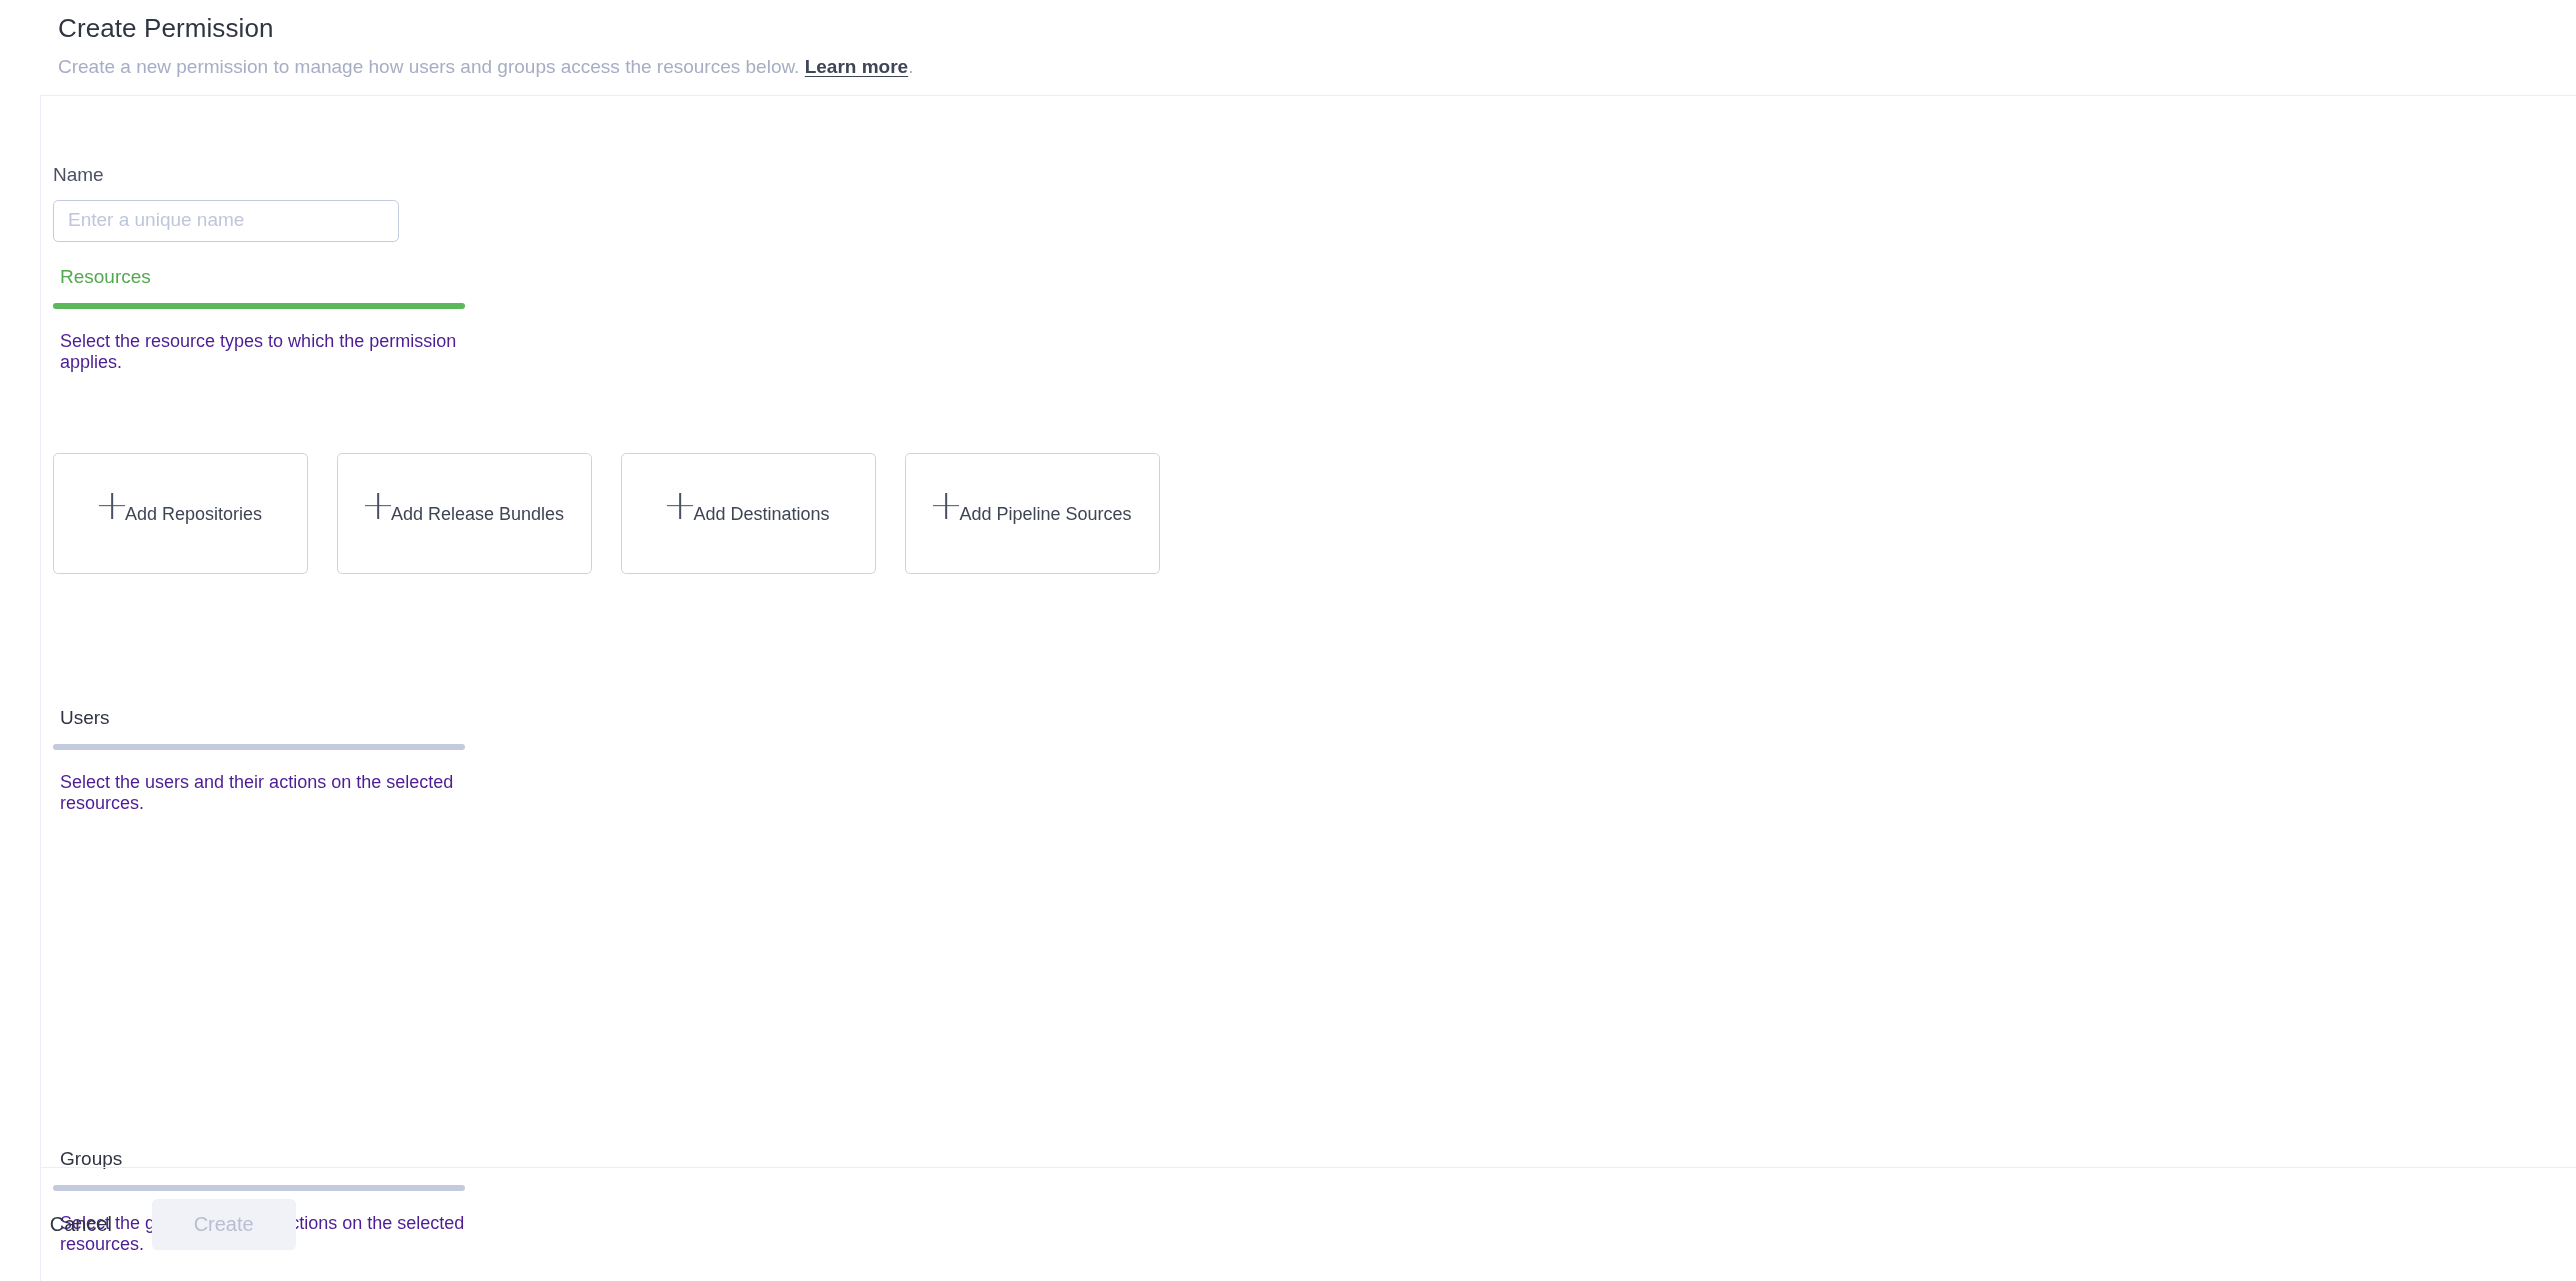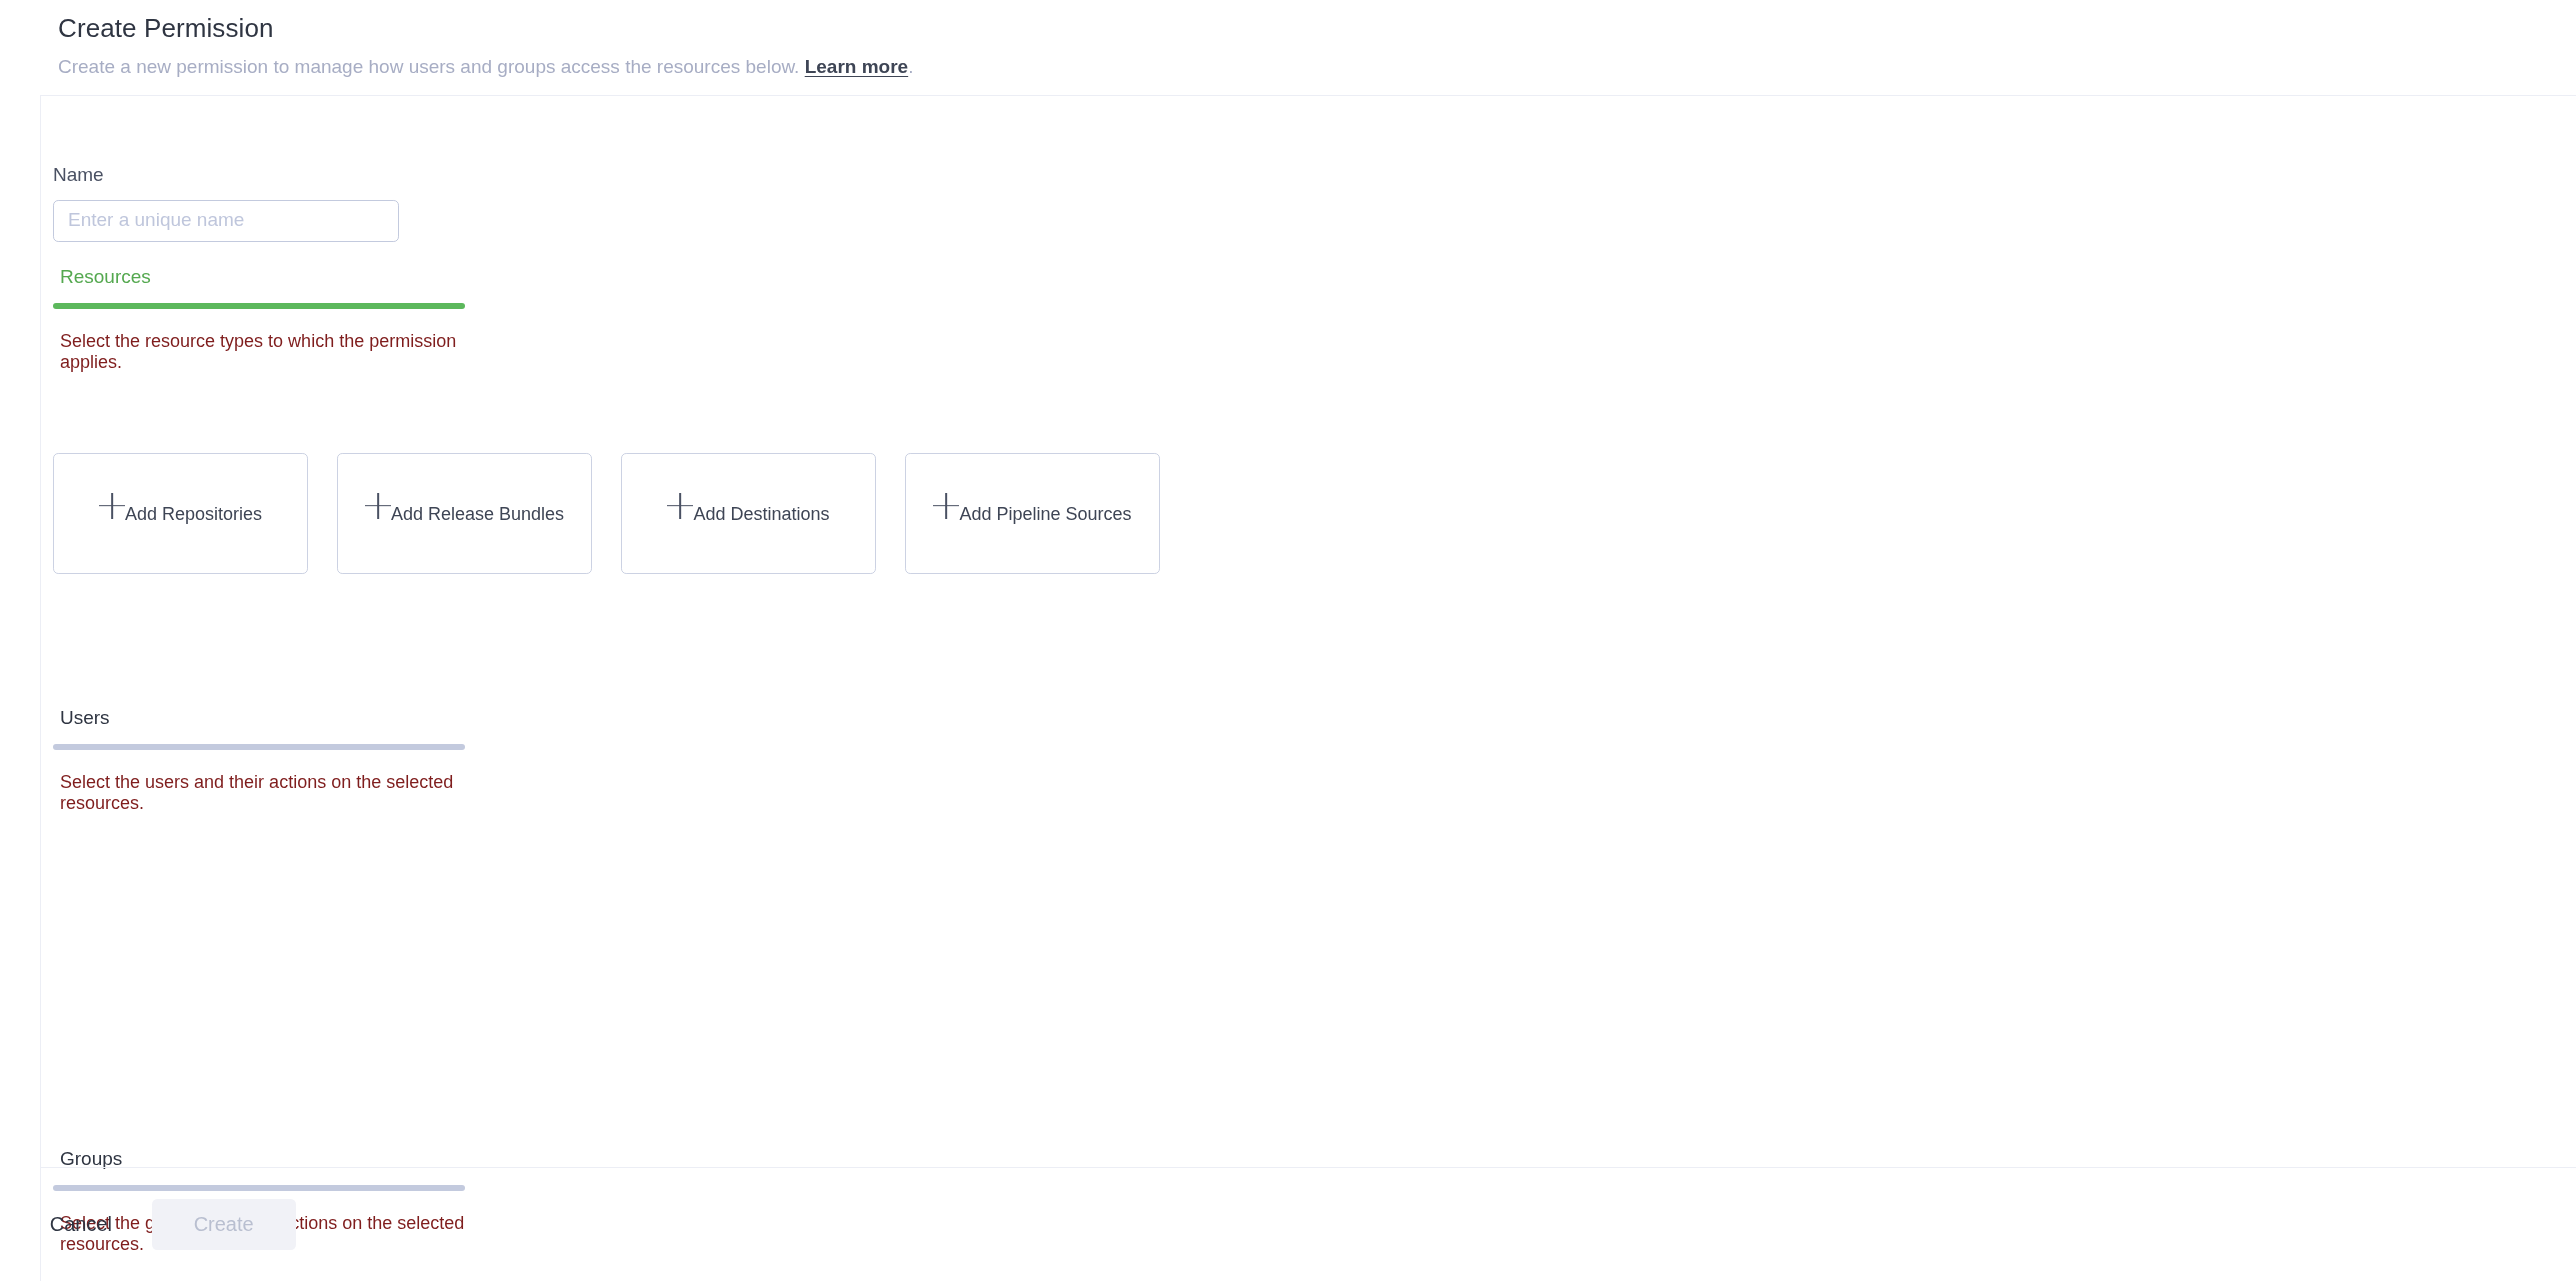--- a/index.html
+++ b/index.html
@@ -128,21 +128,21 @@
     margin-top: 17.3px;
     height: 6px;
     border-radius: 3.5px;
     background: #c3cade;
   }
   .tab.active .tab-label { color: #54a84f; }
   .tab.active .tab-underline { background: #5cb85c; }
   .tab-desc {
     margin-top: 21.6px;
     font-size: 18px;
-    color: #7f1d1d;
+    color: #4c1d95;
     line-height: 1.2;
     padding-left: 7px;
   }
 
   
   .cards-area {
     position: absolute;
     left: 12px;
     top: 357px;
     width: 2484px;

